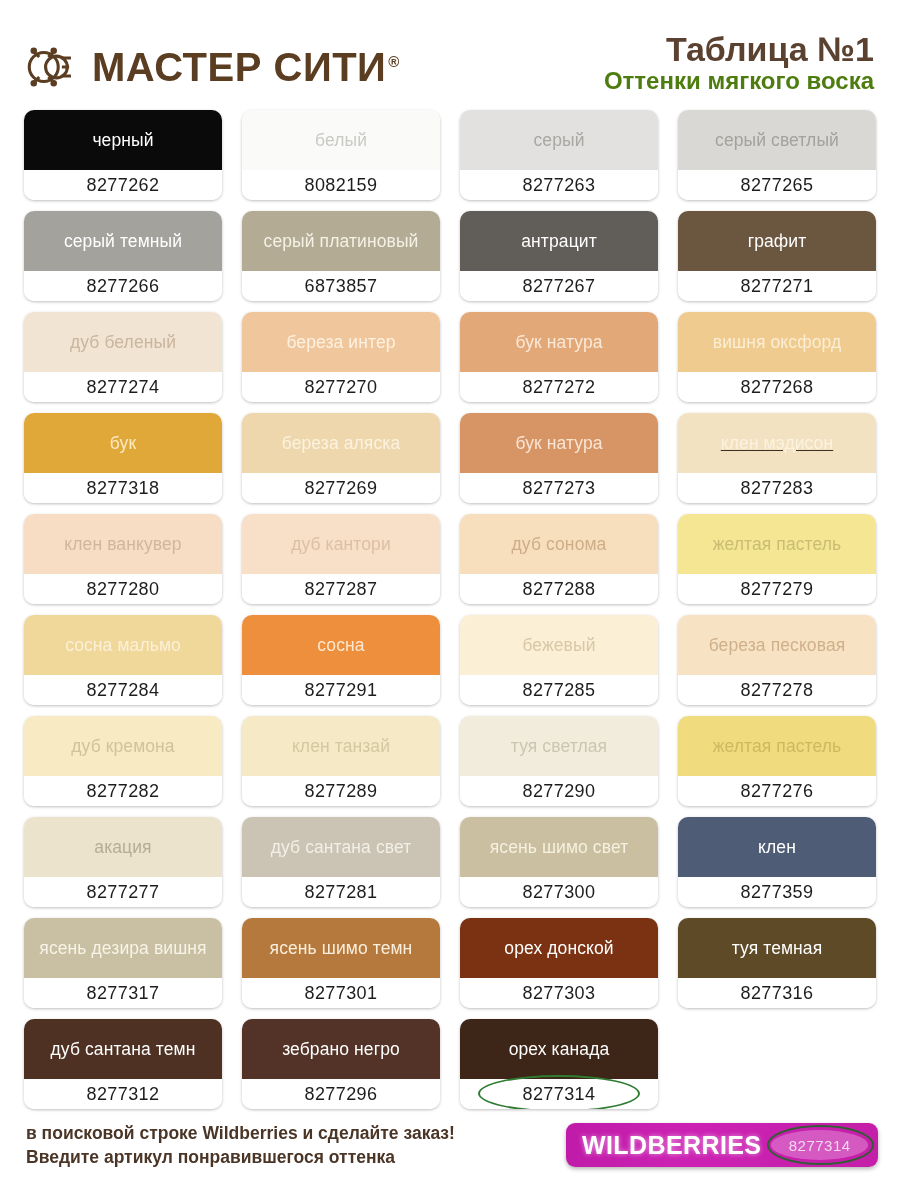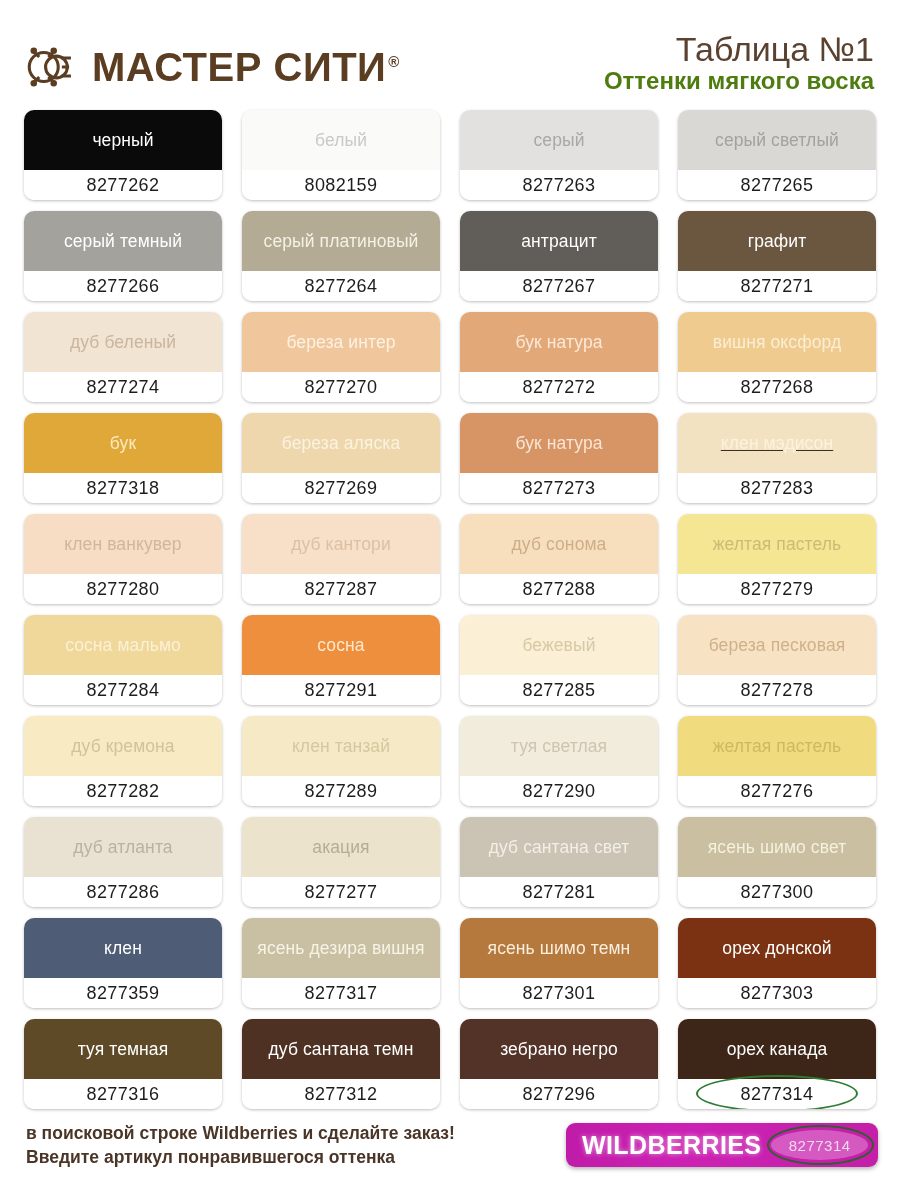--- a/index.html
+++ b/index.html
@@ -61,21 +61,21 @@
     line-height: 1;
     color: #5b3d22;
     margin-left: 2px;
   }
   .titles {
     text-align: right;
     padding-top: 6px;
   }
   .title-1 {
     font-size: 34px;
-    font-weight: 400;
+    font-weight: 700;
     color: #5b4230;
     line-height: 1.12;
     white-space: nowrap;
   }
   .title-2 {
     font-size: 24px;
     font-weight: 700;
     color: #4d7c0f;
     line-height: 1.12;
     white-space: nowrap;
@@ -267,21 +267,21 @@
       <div class="swatch">
         <div class="swatch-color" style="background: rgb(163, 162, 157);">
           <div class="swatch-name" style="color: rgb(255, 255, 255);">серый темный</div>
         </div>
         <div class="swatch-code">8277266</div>
       </div>
       <div class="swatch">
         <div class="swatch-color" style="background: rgb(179, 171, 148);">
           <div class="swatch-name" style="color: rgb(245, 241, 230);">серый платиновый</div>
         </div>
-        <div class="swatch-code">8277264</div>
+        <div class="swatch-code">6873857</div>
       </div>
       <div class="swatch">
         <div class="swatch-color" style="background: rgb(97, 93, 88);">
           <div class="swatch-name" style="color: rgb(255, 255, 255);">антрацит</div>
         </div>
         <div class="swatch-code">8277267</div>
       </div>
       <div class="swatch">
         <div class="swatch-color" style="background: rgb(107, 86, 64);">
           <div class="swatch-name" style="color: rgb(255, 255, 255);">графит</div>
@@ -400,26 +400,20 @@
         <div class="swatch-color" style="background: rgb(242, 236, 221);">
           <div class="swatch-name" style="color: rgb(205, 197, 178);">туя светлая</div>
         </div>
         <div class="swatch-code">8277290</div>
       </div>
       <div class="swatch">
         <div class="swatch-color" style="background: rgb(240, 220, 126);">
           <div class="swatch-name" style="color: rgb(205, 185, 96);">желтая пастель</div>
         </div>
         <div class="swatch-code">8277276</div>
-      </div>
-      <div class="swatch">
-        <div class="swatch-color" style="background: rgb(233, 226, 211);">
-          <div class="swatch-name" style="color: rgb(185, 178, 163);">дуб атланта</div>
-        </div>
-        <div class="swatch-code">8277286</div>
       </div>
       <div class="swatch">
         <div class="swatch-color" style="background: rgb(236, 227, 205);">
           <div class="swatch-name" style="color: rgb(183, 173, 150);">акация</div>
         </div>
         <div class="swatch-code">8277277</div>
       </div>
       <div class="swatch">
         <div class="swatch-color" style="background: rgb(203, 195, 180);">
           <div class="swatch-name" style="color: rgb(242, 239, 230);">дуб сантана свет</div>

